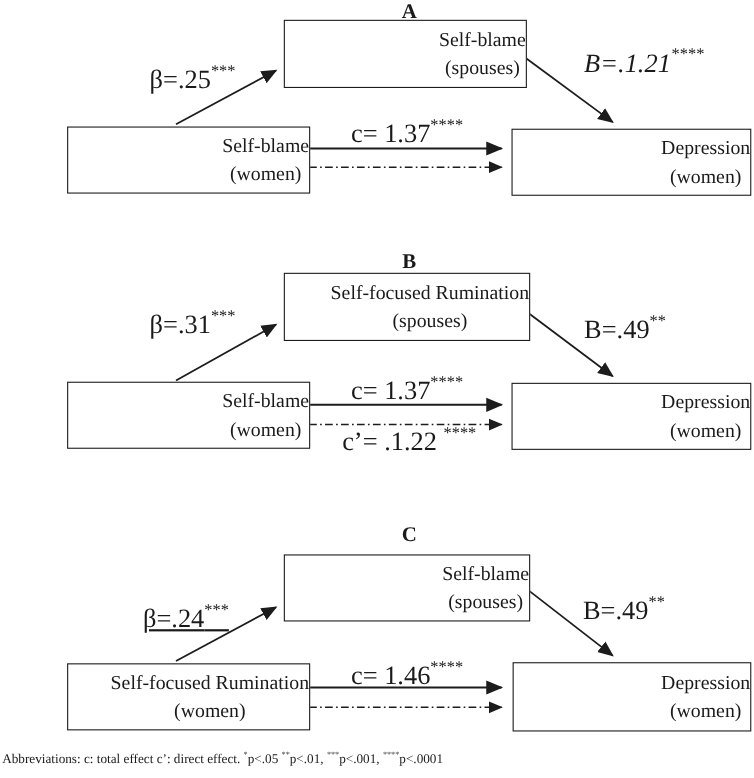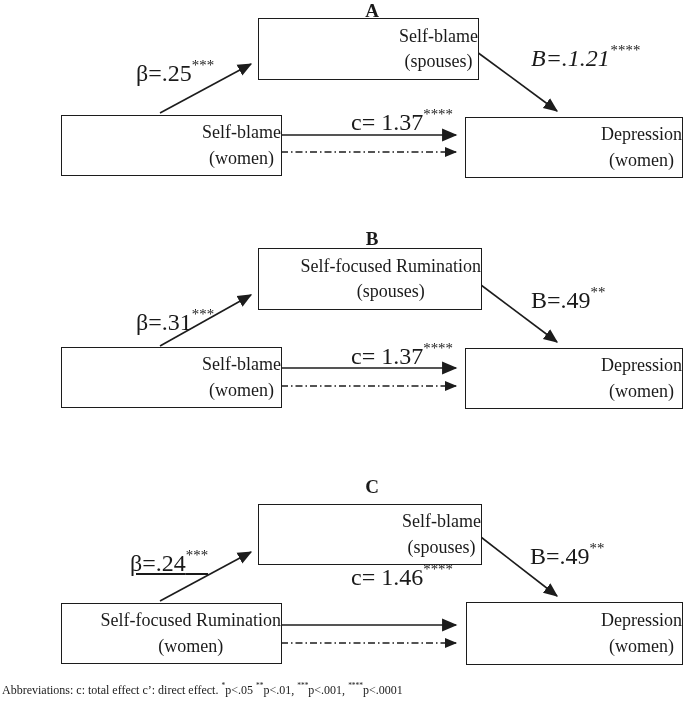--- a/index.html
+++ b/index.html
@@ -35,21 +35,21 @@
     width: 72px;
     text-align: center;
     font-size: 19px;
     font-weight: bold;
   }
   .plabel {
     position: absolute;
     font-size: 24px;
     white-space: nowrap;
   }
-  .plabel.centered { transform: translateX(-50%); margin-left: 32px; }
+  .plabel.centered { transform: translateX(-50%); }
   sup {
     font-size: 0.62em;
     line-height: 0;
     position: relative;
     top: -0.15em;
   }
   .footer {
     position: absolute;
     left: 2px;
     top: 683px;
@@ -119,28 +119,31 @@
   </div>
   <div class="box" style="left:61px; top:347px; width:219px; height:59px;">
     <span>Self-blame
 (women)</span>
   </div>
   <div class="box" style="left:465px; top:348px; width:216px; height:59px;">
     <span>Depression
 (women)</span>
   </div>
 
-  <div class="plabel" style="left:136px; top:309px;">
+  <div class="plabel" style="left:136px; top:283px;">
     <span>β=.31</span><sup>***</sup>
   </div>
   <div class="plabel" style="left:531px; top:287px;">
     <span>B=.49</span><sup>**</sup>
   </div>
   <div class="plabel centered" style="left:370px; top:343px;">
     <span>c= 1.37</span><sup>****</sup>
+  </div>
+  <div class="plabel centered" style="left:372px; top:389px;">
+    <span>c’= .1.22 </span><sup>****</sup>
   </div>
 
   <div class="ptitle" style="left:336px; top:476px;">C</div>
 
   <div class="box" style="left:258px; top:504px; width:222px; height:59px;">
     <span>Self-blame
 (spouses)</span>
   </div>
   <div class="box" style="left:61px; top:603px; width:219px; height:59px;">
     <span>Self-focused Rumination
@@ -150,21 +153,21 @@
     <span>Depression
 (women)</span>
   </div>
 
   <div class="plabel" style="left:130px; top:550px;text-decoration:underline;">
     <span>β=.24</span><sup>***</sup>
   </div>
   <div class="plabel" style="left:530px; top:543px;">
     <span>B=.49</span><sup>**</sup>
   </div>
-  <div class="plabel centered" style="left:370px; top:564px;">
+  <div class="plabel centered" style="left:370px; top:602px;">
     <span>c= 1.46</span><sup>****</sup>
   </div>
 
   <div class="footer">
     <span>Abbreviations: c: total effect c’: direct effect. </span><sup>*</sup><span>p&lt;.05 </span><sup>**</sup><span>p&lt;.01, </span><sup>***</sup><span>p&lt;.001, </span><sup>****</sup><span>p&lt;.0001</span>
   </div>
 
 </div>
 
 </body></html>

